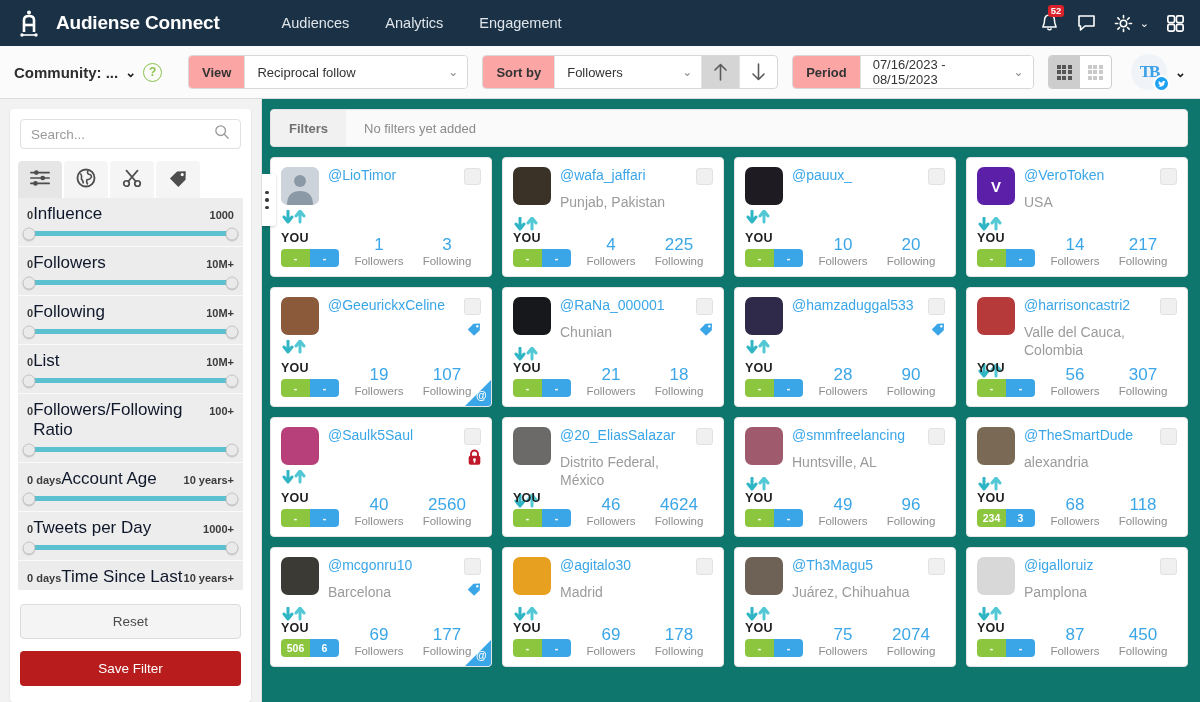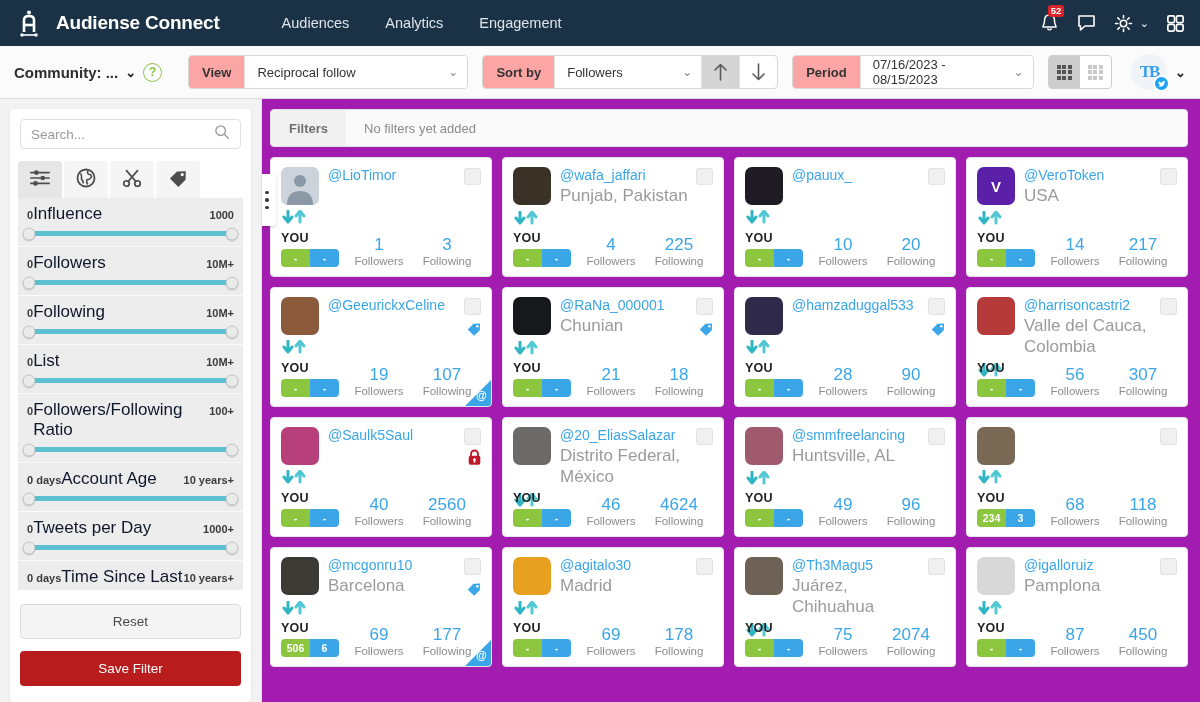--- a/index.html
+++ b/index.html
@@ -206,21 +206,21 @@
     font-size: 13.5px; color: #4a4a4a; cursor: pointer;
   }
   .btn-save {
     background: #b91c1c; border: 0; border-radius: 4px;
     padding: 10px 22px; font-size: 13.5px; color: #fff;
     cursor: pointer;
   }
 
   
   .main {
-    flex: 1; background: #a21caf; padding: 10px 12px 0 8px;
+    flex: 1; background: #0f766e; padding: 10px 12px 0 8px;
     display: flex; flex-direction: column; overflow: hidden;
     position: relative;
   }
   .dots-handle {
     position: absolute; left: -4px; top: 75px;
     width: 18px; height: 52px; background: #fff;
     border-radius: 3px; box-shadow: 0 1px 3px rgba(0,0,0,0.18);
     display: flex; flex-direction: column; align-items: center;
     justify-content: center; gap: 4px; cursor: pointer; z-index: 5;
   }
@@ -258,21 +258,21 @@
     font-size: 9px; color: #fff; font-weight: bold;
     background: #cfd6dc;
   }
   .uinfo { flex: 1; min-width: 0; padding-right: 22px; }
   .uhandle {
     color: #3aa6e8; font-size: 14px; line-height: 1.15;
     white-space: nowrap; overflow: hidden; text-overflow: ellipsis;
     cursor: pointer;
   }
   .uloc {
-    color: #9b9b9b; font-size: 17px; line-height: 1.25; margin-top: 2px;
+    color: #9b9b9b; font-size: 14px; line-height: 1.25; margin-top: 11px;
   }
   .ucheck {
     position: absolute; top: 10px; right: 10px;
     width: 17px; height: 17px; border-radius: 3px;
     background: #f0f0f0; border: 1px solid #e2e2e2; cursor: pointer;
   }
   .utag {
     position: absolute; top: 33px; right: 9px; cursor: pointer;
   }
   .ulock { position: absolute; top: 31px; right: 9px; }
@@ -1048,20 +1048,24 @@
         <div class="stat-lbl">Following</div>
       </div>
     </div>
 
   </div>
         <div class="ucard">
     <div class="ucard-top">
       <div class="uavatar">
               <div style="width:100%;height:100%;background:#7a6a55;display:flex;align-items:center;justify-content:center;color:#fff;font-size:15px;font-weight:bold;"></div>
             </div>
+      <div class="uinfo">
+        <div class="uhandle">@TheSmartDude</div>
+        <div class="uloc">alexandria</div>
+      </div>
     </div>
     <div class="ucheck"></div>
 
     <div class="arrows">
             <svg width="30" height="15" viewBox="0 0 30 15">
   <path d="M6 1 L6 10 M2 7 L6 12 L10 7" stroke="#2fb5c4" stroke-width="3" fill="none" stroke-linecap="round" stroke-linejoin="round"></path>
   <path d="M18 12 L18 3 M14 6 L18 1 L22 6" stroke="#52c8d4" stroke-width="3" fill="none" stroke-linecap="round" stroke-linejoin="round"></path>
 </svg>
           </div>
     <div class="ucard-bottom">

